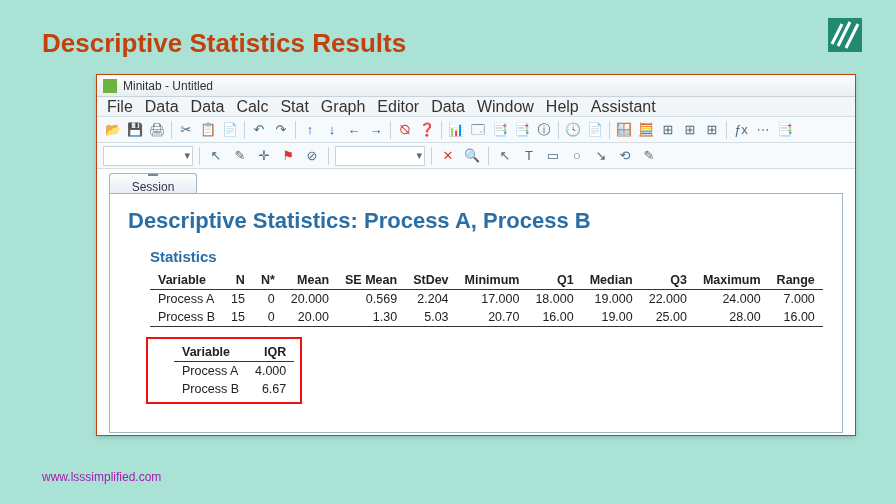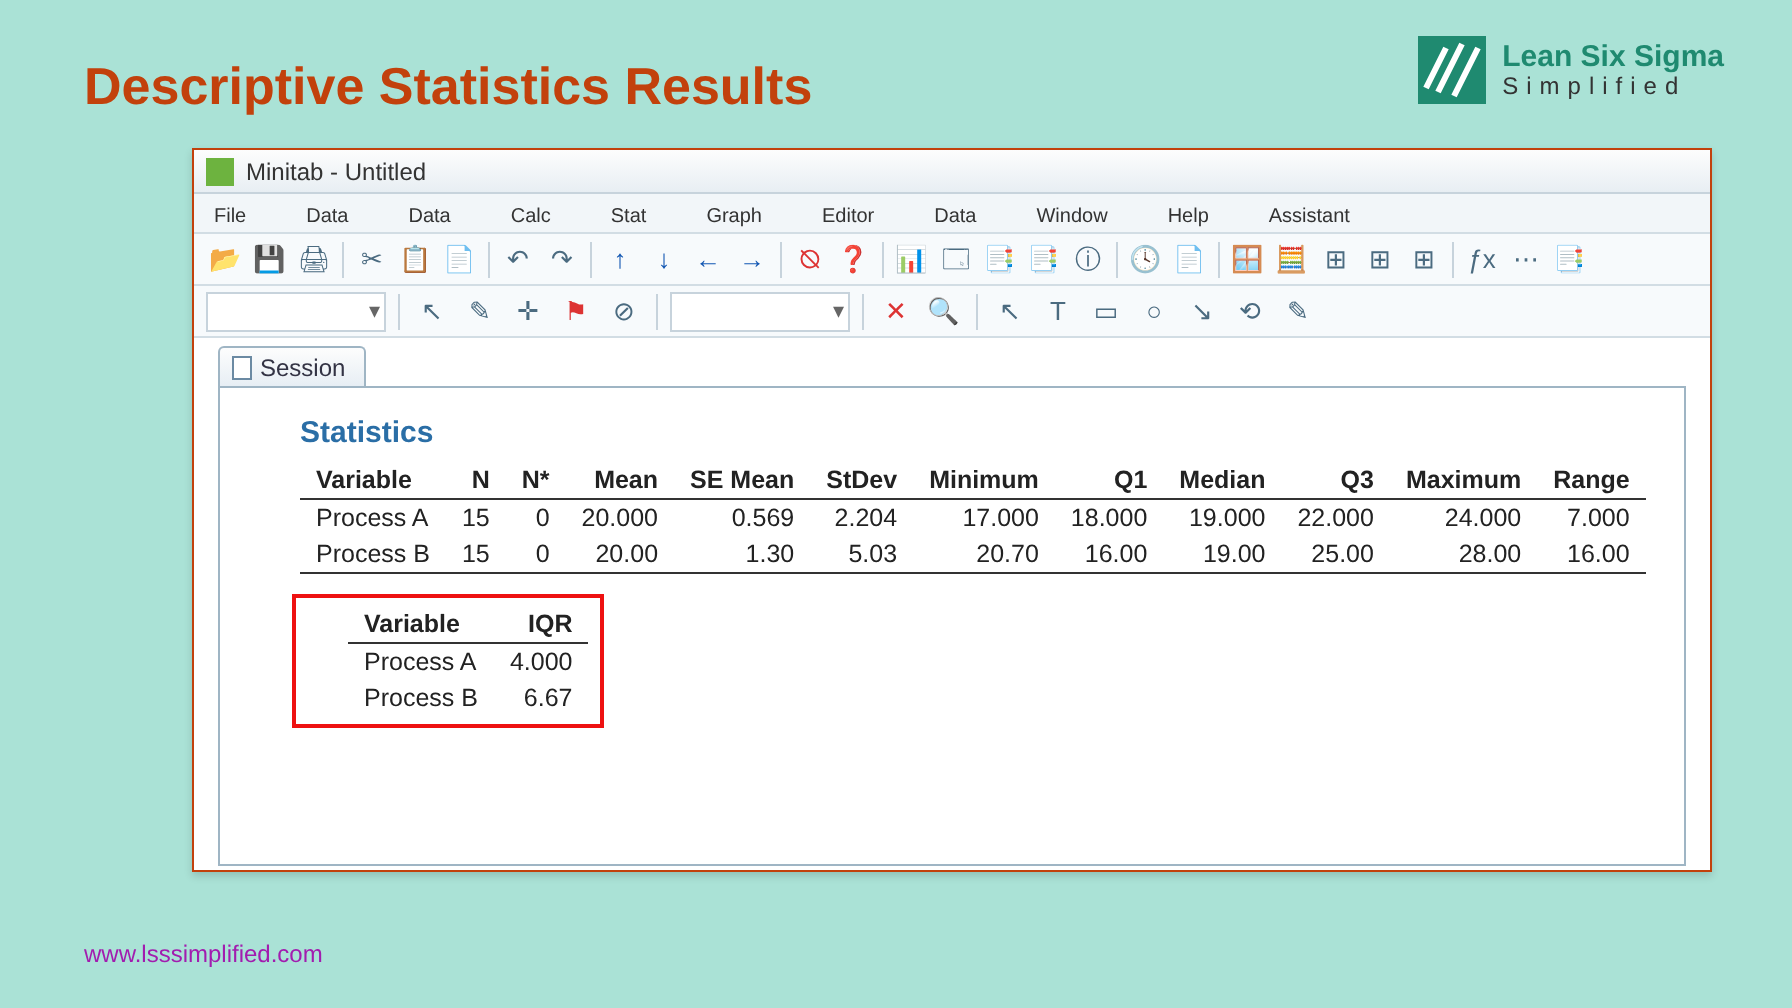--- a/index.html
+++ b/index.html
@@ -70,24 +70,24 @@
   .titlebar .win-icon {
     width: 14px; height: 14px;
     background: #6db33f;
     display: inline-block;
   }
   .menubar {
     height: 20px;
     background: #f2f6f9;
     border-bottom: 1px solid #d2dde4;
     display: flex;
-    align-items: flex-end;
-    gap: 18px;
+    align-items: center;
+    gap: 0;
     padding: 0 4px;
-    font-size: 10px;
+    font-size: 16px;
     color: #333;
   }
   .menubar span { padding: 2px 6px; cursor: default; }
   .toolbar {
     height: 26px;
     background: #f7fafc;
     border-bottom: 1px solid #d2dde4;
     display: flex;
     align-items: center;
     gap: 2px;
@@ -128,31 +128,32 @@
     justify-content:flex-end;
     padding: 0 2px;
     font-size:11px;
     color:#666;
   }
   .tb-combo::after { content:"▾"; margin-left:4px; }
 
   .session-tab {
     margin: 4px 0 0 12px;
     height: 20px;
-    width: 74px;
+    width: 88px;
     background: linear-gradient(#fdfdfd,#e7eef4);
     border: 1px solid #9fb5c4;
     border-bottom: none;
     border-radius: 3px 3px 0 0;
     display: flex;
     align-items: center;
     gap: 4px;
     padding: 0 6px;
     font-size: 12px;
     color: #334;
+    flex-direction: column;
   }
   .session-tab .doc-ic {
     width:10px; height:12px;
     background:#fff;
     border:1px solid #6b8aa3;
   }
   .session-body {
     border: 1px solid #9fb5c4;
     margin: 0 12px 0 12px;
     height: 240px;
@@ -204,24 +205,20 @@
 <body>
 
 <div class="slide-title">Descriptive Statistics Results</div>
 
 <div class="brand">
   <div class="brand-logo">
     <svg width="34" height="34" viewBox="0 0 34 34">
       <rect width="34" height="34" fill="#1f8a70"></rect>
       <path d="M4 26 L14 6 M10 28 L22 4 M18 30 L30 6" stroke="#fff" stroke-width="3" fill="none"></path>
     </svg>
-  </div>
-  <div class="brand-text">
-    <span class="b1">Lean Six Sigma</span>
-    <span class="b2">Simplified</span>
   </div>
 </div>
 
 <div class="footer-link">www.lsssimplified.com</div>
 
 <div class="window">
 
   <div class="titlebar">
     <span class="win-icon"></span>
     <span>Minitab - Untitled</span>
@@ -303,20 +300,21 @@
     <span class="tb-btn">⟲</span>
     <span class="tb-btn">✎</span>
   </div>
 
   <div class="session-tab">
     <span class="doc-ic"></span>
     <span>Session</span>
   </div>
 
   <div class="session-body">
+    <div class="result-title">Descriptive Statistics: Process A, Process B</div>
     <div class="stats-h">Statistics</div>
 
     <table class="stats last-row-border">
       <thead>
         <tr>
           <th>Variable</th>
           <th>N</th>
           <th>N*</th>
           <th>Mean</th>
           <th>SE Mean</th>

